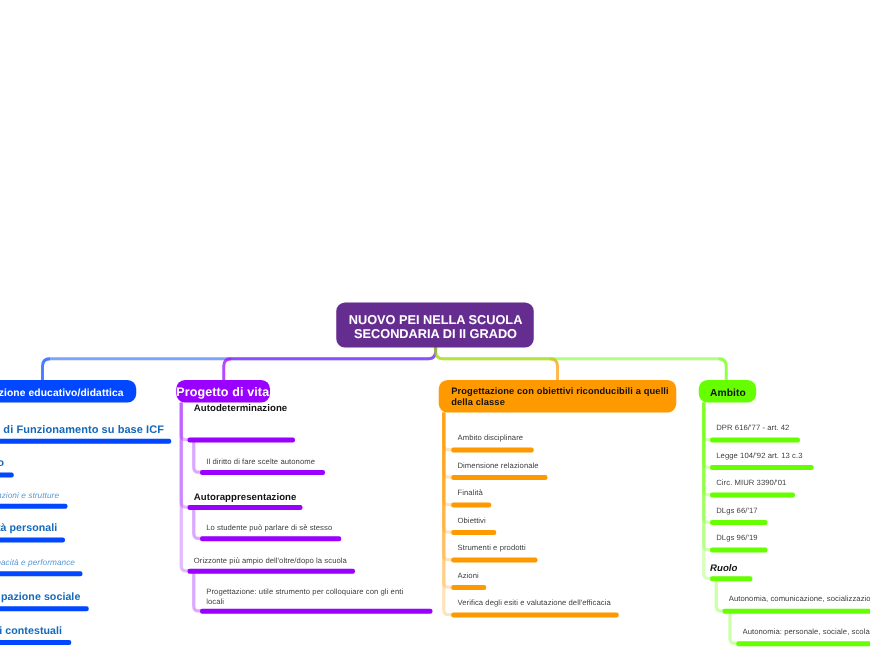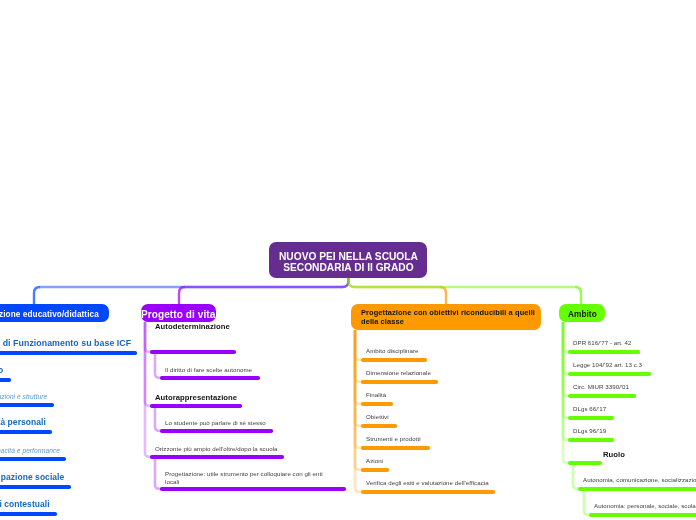--- a/index.html
+++ b/index.html
@@ -126,18 +126,18 @@
     <div class="item-text" style="left: 573px; top: 339px;">DPR 616/'77 - art. 42</div>
     <div class="item-bar" style="left: 568px; top: 372px; width: 83px; background: rgb(102, 255, 0);"></div>
     <div class="item-text" style="left: 573px; top: 361px;">Legge 104/'92 art. 13 c.3</div>
     <div class="item-bar" style="left: 568px; top: 394px; width: 68px; background: rgb(102, 255, 0);"></div>
     <div class="item-text" style="left: 573px; top: 383px;">Circ. MIUR 3390/'01</div>
     <div class="item-bar" style="left: 568px; top: 416px; width: 46px; background: rgb(102, 255, 0);"></div>
     <div class="item-text" style="left: 573px; top: 405px;">DLgs 66/'17</div>
     <div class="item-bar" style="left: 568px; top: 438px; width: 46px; background: rgb(102, 255, 0);"></div>
     <div class="item-text" style="left: 573px; top: 427px;">DLgs 96/'19</div>
     <div class="item-bar" style="left: 568px; top: 461px; width: 34px; background: rgb(102, 255, 0);"></div>
-    <div class="item-text it-bold" style="left: 603px; top: 450px;">Ruolo</div>
+    <div class="item-text it-bold" style="left: 568px; top: 450px; font-style: italic;">Ruolo</div>
     <div class="item-bar" style="left: 578px; top: 487px; width: 144px; background: rgb(102, 255, 0);"></div>
     <div class="item-text" style="left: 583px; top: 476px;">Autonomia, comunicazione, socializzazione</div>
     <div class="item-bar" style="left: 589px; top: 513px; width: 143px; background: rgb(102, 255, 0);"></div>
     <div class="item-text" style="left: 594px; top: 502px;">Autonomia: personale, sociale, scolastica</div>
   </div>
 
 </body></html>

